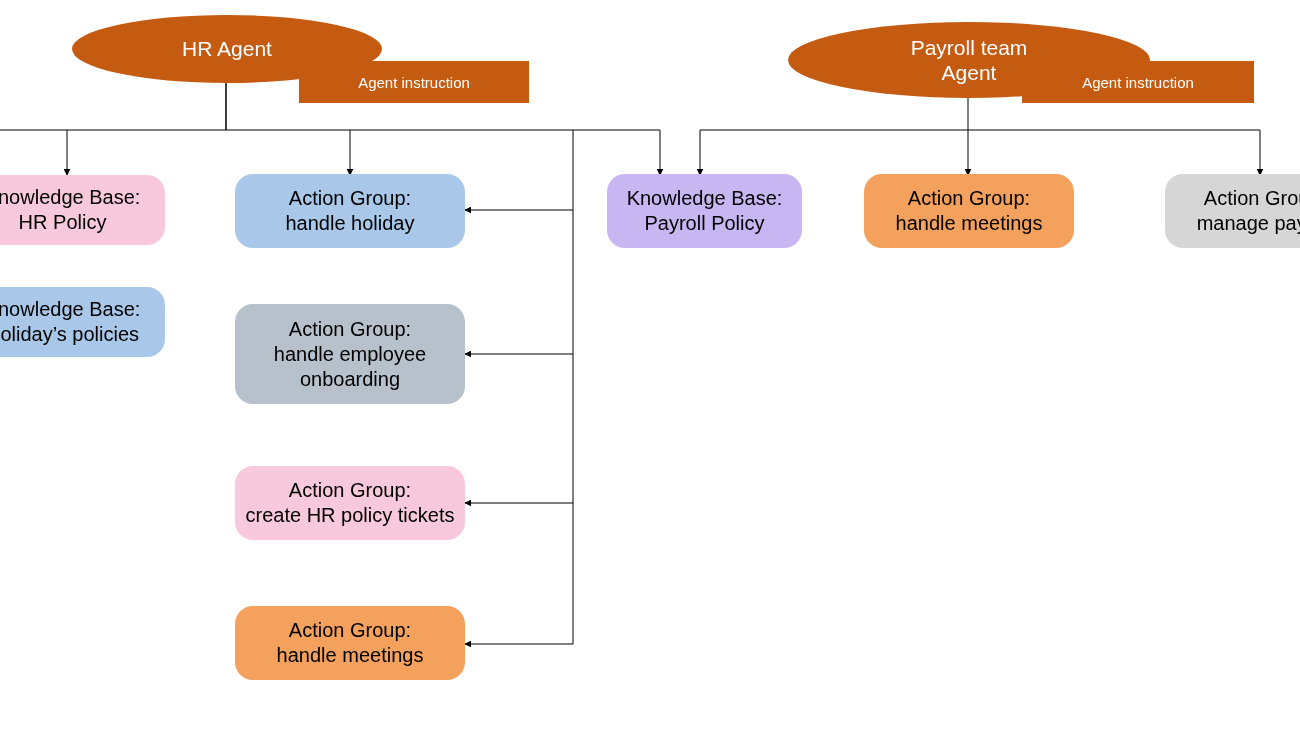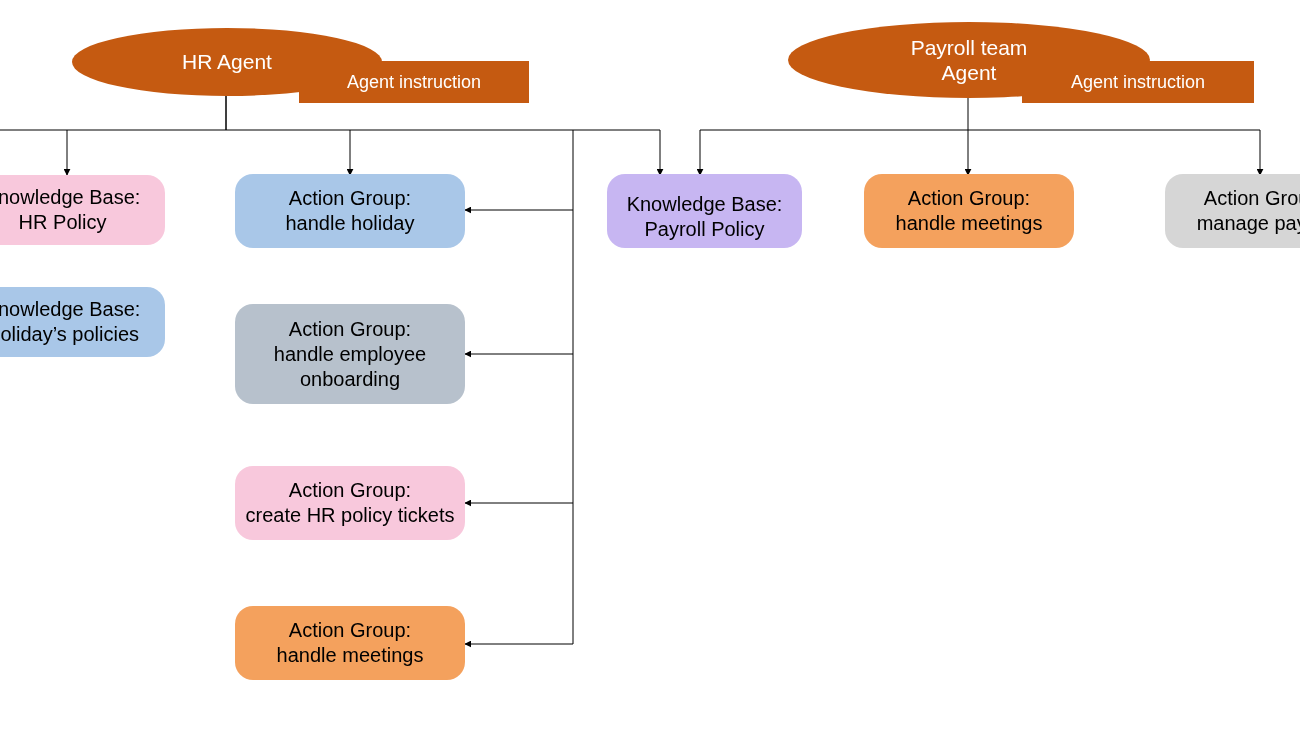--- a/index.html
+++ b/index.html
@@ -32,41 +32,41 @@
     padding: 0 10px;
     box-sizing: border-box;
   }
   .instr {
     position: absolute;
     background: #c55a11;
     color: #ffffff;
     display: flex;
     align-items: center;
     justify-content: center;
-    font-size: 18px;
+    font-size: 15px;
     box-sizing: border-box;
   }
   .node {
     position: absolute;
     border-radius: 18px;
     display: flex;
     align-items: center;
     justify-content: center;
     text-align: center;
     font-size: 20px;
     line-height: 1.25;
     color: #000000;
     padding: 6px 10px;
     box-sizing: border-box;
   }
   .pink      { background: #f8c8dc; }
   .lightblue { background: #a9c7e8; }
   .greyblue  { background: #b7c1cc; }
   .orange    { background: #f4a15d; }
-  .lavender  { background: #c7b6f2; align-items: flex-end; }
+  .lavender  { background: #c7b6f2; }
   .grey      { background: #d6d6d6; }
 </style>
 </head>
 <body>
 
 <svg class="connectors">
   <defs>
     <marker id="arrow" viewBox="0 0 10 10" refX="9" refY="5" markerWidth="7" markerHeight="7" orient="auto-start-reverse">
       <path d="M 0 0 L 10 5 L 0 10 z" fill="#000"></path>
     </marker>
@@ -86,21 +86,21 @@
 
   <path d="M 968 80 L 968 130" stroke="#000" fill="none"></path>
   <path d="M 700 130 L 1260 130" stroke="#000" fill="none"></path>
   <path d="M 700 130 L 700 175" stroke="#000" fill="none" marker-end="url(#arrow)"></path>
   <path d="M 968 130 L 968 175" stroke="#000" fill="none" marker-end="url(#arrow)"></path>
   <path d="M 1260 130 L 1260 175" stroke="#000" fill="none" marker-end="url(#arrow)"></path>
 
   <path d="M 573 130 L 660 130 L 660 175" stroke="#000" fill="none" marker-end="url(#arrow)"></path>
 </svg>
 
-<div class="ellipse" style="left:72px; top:28px; width:310px; height:68px;">
+<div class="ellipse" style="left:72px; top:15px; width:310px; height:68px;">
   <span>HR Agent</span>
 </div>
 <div class="instr" style="left:299px; top:61px; width:230px; height:42px;">
   <span>Agent instruction</span>
 </div>
 
 <div class="ellipse" style="left:788px; top:22px; width:362px; height:76px;">
   <span style="white-space:pre-line;">Payroll team
 Agent</span>
 </div>

